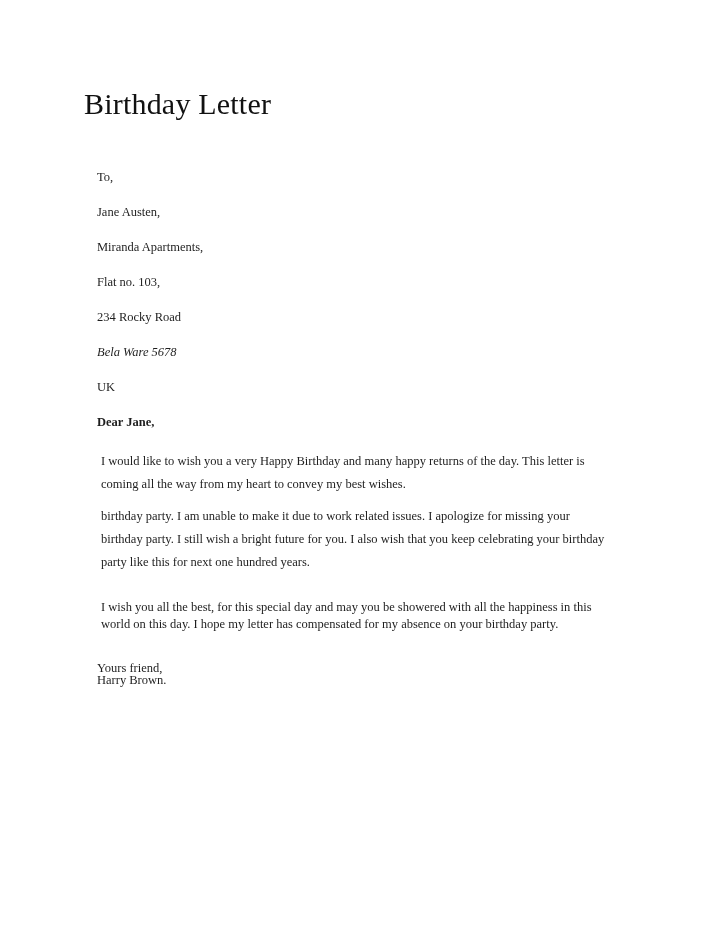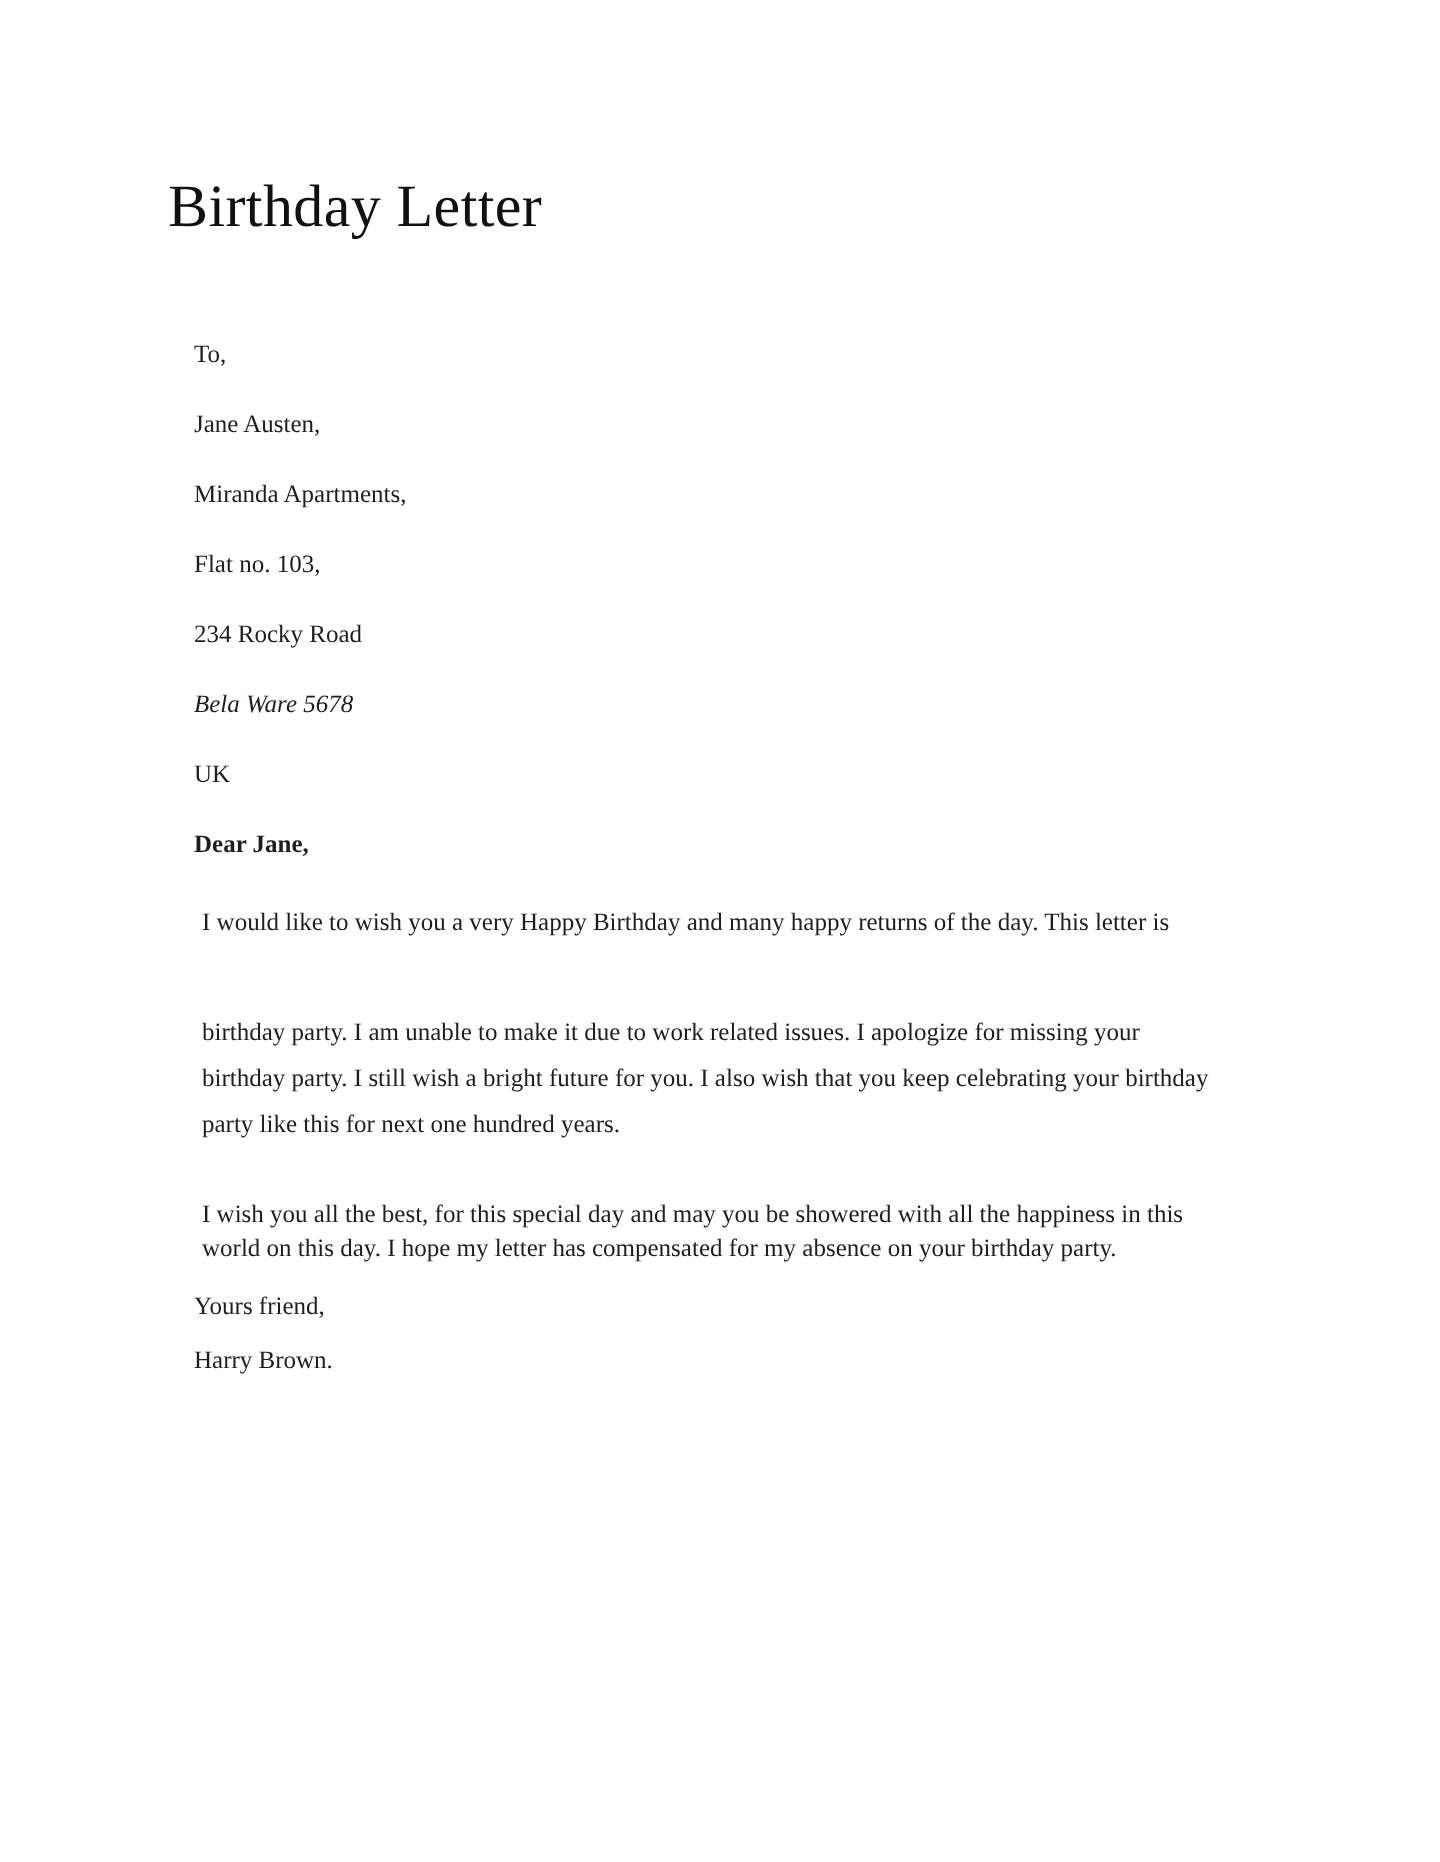--- a/index.html
+++ b/index.html
@@ -67,29 +67,30 @@
   <p class="line" style="top:227px;">Miranda Apartments,</p>
   <p class="line" style="top:262px;">Flat no. 103,</p>
   <p class="line" style="top:297px;">234 Rocky Road</p>
   <p class="line" style="top:332px;font-style:italic;">Bela Ware 5678</p>
   <p class="line" style="top:367px;">UK</p>
 
   <p class="line" style="top:402px;font-weight:bold;">Dear Jane,</p>
 
   <div class="para" style="top:434px; line-height:23px;">
     <span class="pl">I would like to wish you a very Happy Birthday and many happy returns of the day. This letter is</span>
+    <span class="pl">coming all the way from my heart to convey my best wishes.</span>
   </div>
 
   <div class="para" style="top:489px; line-height:23px;">
     <span class="pl">birthday party. I am unable to make it due to work related issues. I apologize for missing your</span>
     <span class="pl">birthday party. I still wish a bright future for you. I also wish that you keep celebrating your birthday</span>
     <span class="pl">party like this for next one hundred years.</span>
   </div>
 
   <div class="para" style="top:583px; line-height:17px;">
     <span class="pl">I wish you all the best, for this special day and may you be showered with all the happiness in this</span>
     <span class="pl">world on this day. I hope my letter has compensated for my absence on your birthday party.</span>
   </div>
 
-  <p class="line" style="top:633px;text-align:center;">Yours friend,</p>
+  <p class="line" style="top:648px;text-align:center;">Yours friend,</p>
   <p class="line" style="top:660px;">Harry Brown.</p>
 
 </div>
 
 </body></html>

